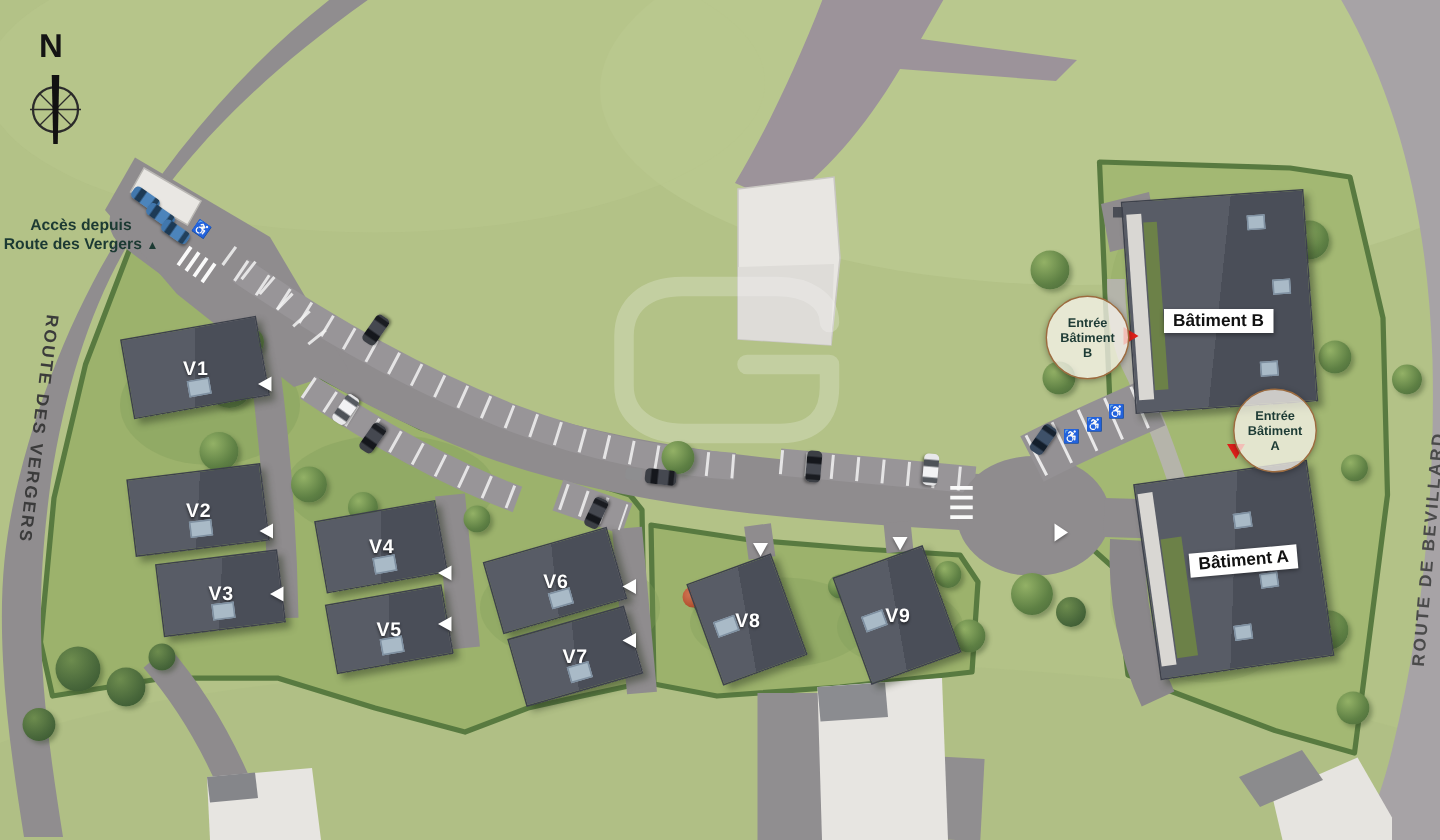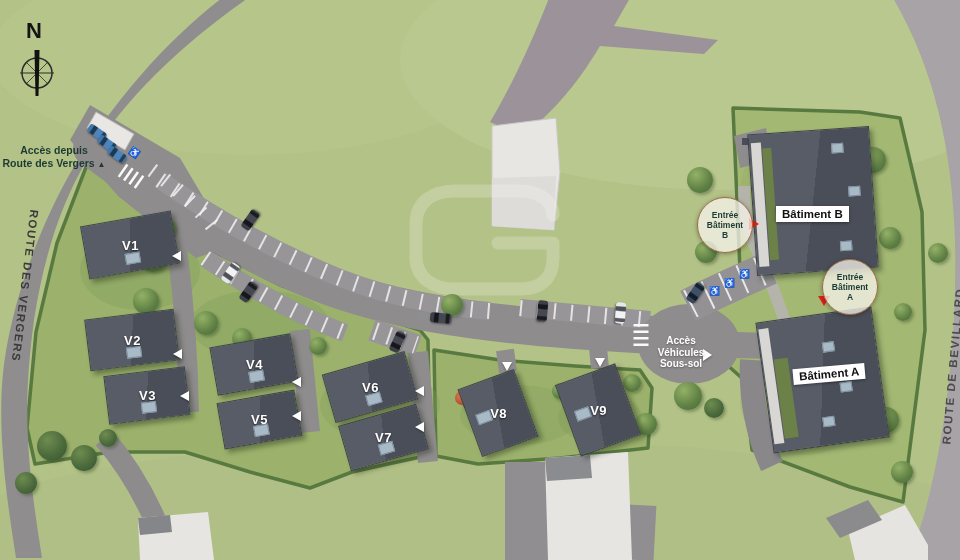--- a/index.html
+++ b/index.html
@@ -238,25 +238,20 @@
 <div class="nlbl">N</div>
 
 <div class="access-lbl">
   <div>Accès depuis</div>
   <div><span>Route des Vergers</span> <span style="font-size:8px;">▲</span></div>
 </div>
 
 <div class="roadname" style="left:-55px;top:280px;width:160px;text-align:center;transform:rotate(97deg);color:#3b3b3b;">ROUTE DES VERGERS</div>
 <div class="roadname" style="left:868px;top:360px;width:170px;text-align:center;transform:rotate(-85deg);color:#4a4a4a;">ROUTE DE BEVILLARD</div>
 
-<div class="rnd-lbl">
-  <div>Accès</div>
-  <div>Véhicules</div>
-  <div>Sous-sol</div>
-</div>
 
 <div class="badge" style="left:697px;top:197px;">
   <div>Entrée</div>
   <div>Bâtiment</div>
   <div>B</div>
 </div>
 <div class="badge" style="left:822px;top:259px;">
   <div>Entrée</div>
   <div>Bâtiment</div>
   <div>A</div>

